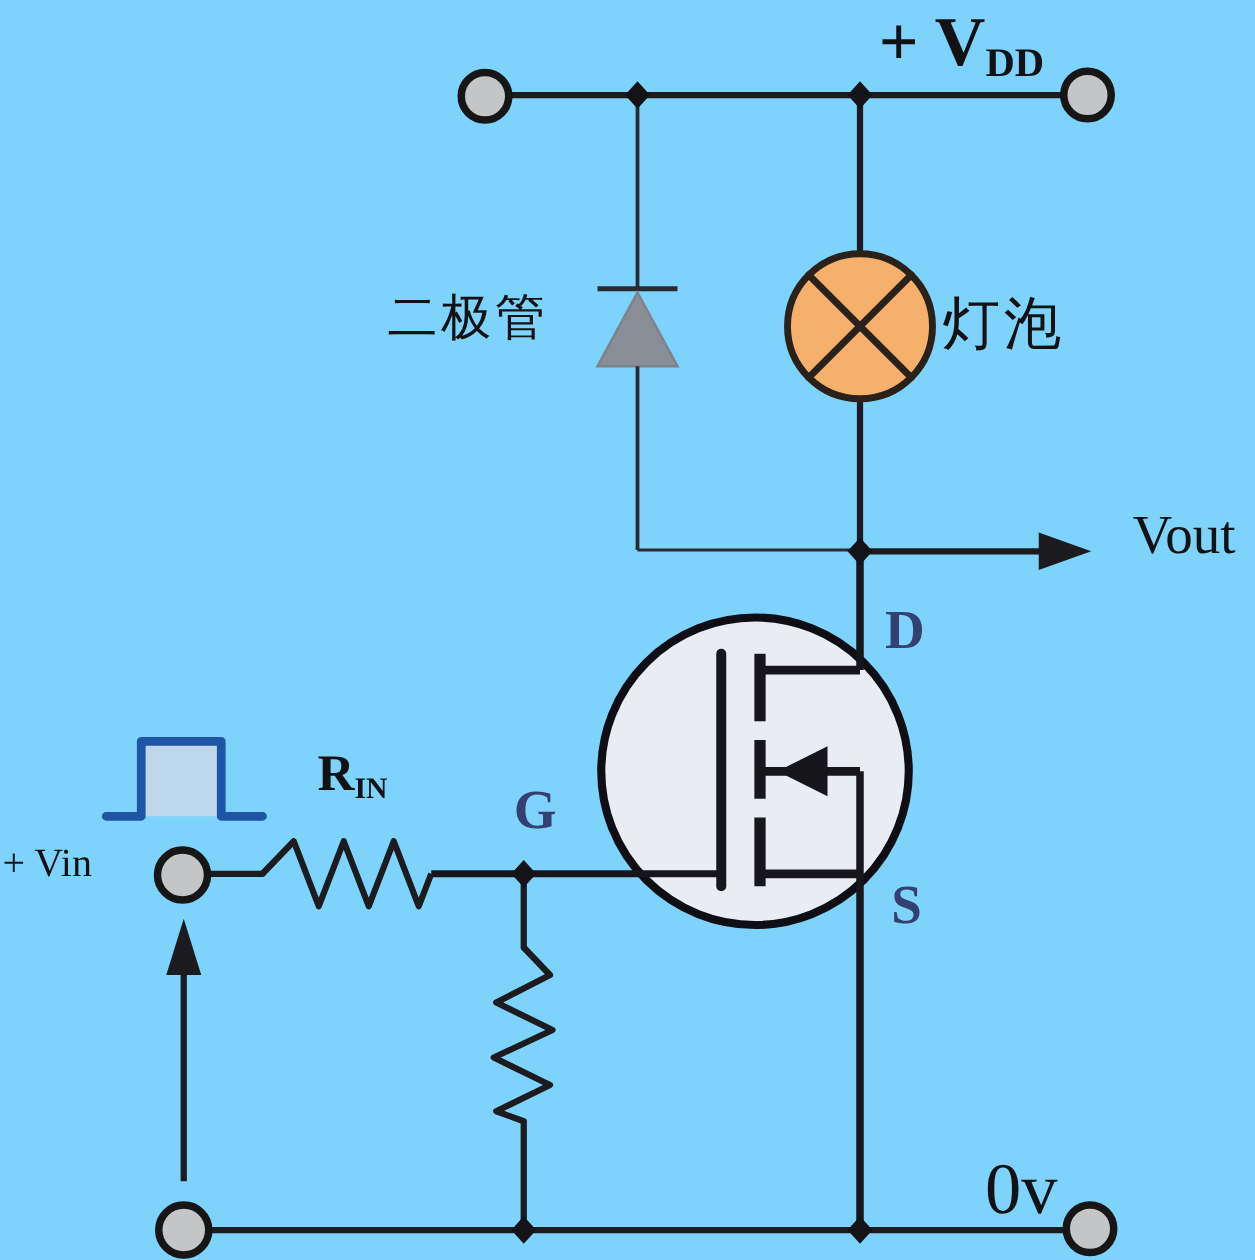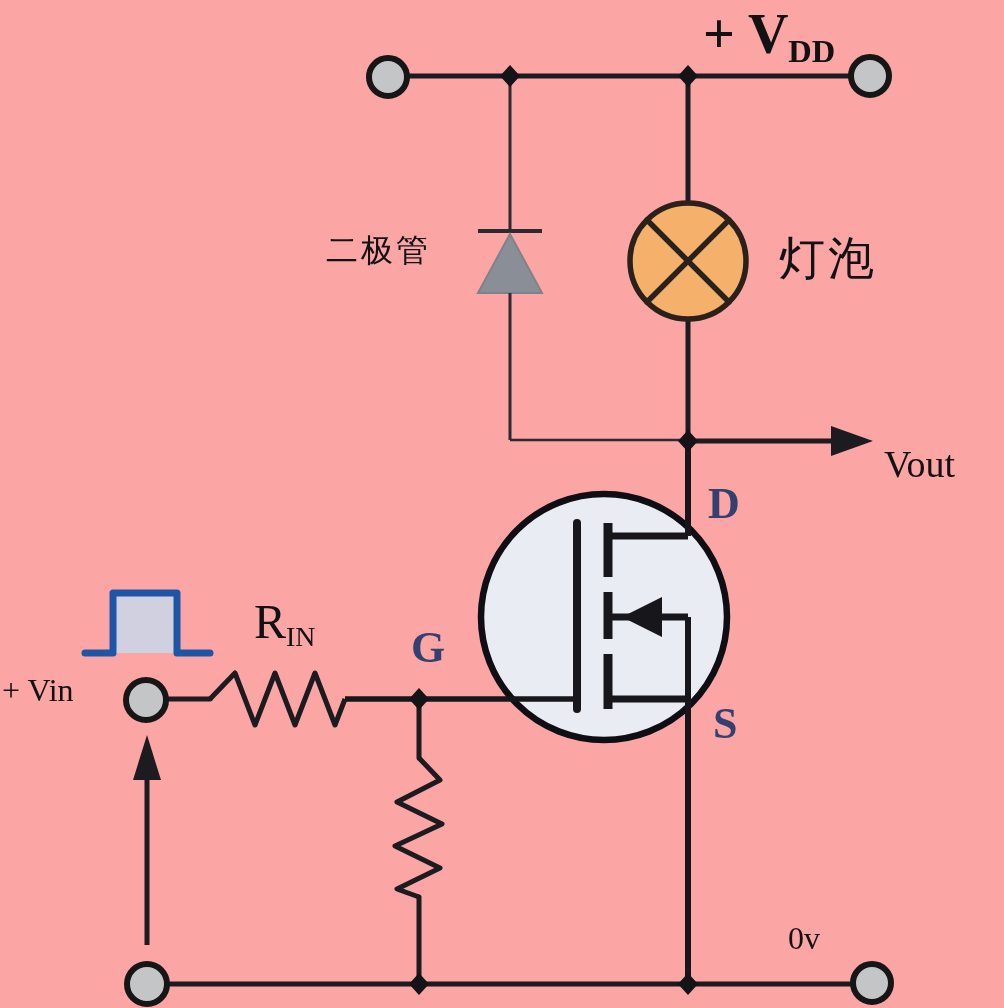--- a/index.html
+++ b/index.html
@@ -1,19 +1,19 @@
 <!DOCTYPE html>
 <html><head>
 <meta charset="utf-8">
 <style>
   html,body{margin:0;padding:0;}
   .stage{
     position:relative;
     width:1004px;height:1008px;
-    background:#fca5a5;
+    background:#7dd3fc;
     overflow:hidden;
     font-family:"Liberation Serif","DejaVu Serif",serif;
   }
   .stage svg{position:absolute;left:0;top:0;}
   .lbl{
     position:absolute;
     color:#121214;
     line-height:1;
     white-space:nowrap;
     font-family:"Liberation Serif","DejaVu Serif",serif;
@@ -106,32 +106,32 @@
       <circle cx="388" cy="77" r="19" fill="#C4C5C7"></circle>
       <circle cx="870" cy="76" r="19" fill="#C4C5C7"></circle>
       <circle cx="146" cy="700" r="20" fill="#C4C5C7"></circle>
       <circle cx="147" cy="984" r="20" fill="#C4C5C7"></circle>
       <circle cx="872" cy="983" r="19" fill="#C4C5C7"></circle>
     </g>
   </svg>
 
   <div class="lbl bold" style="left:703px;top:6px;font-size:56px;"><span>+ V</span><sub>DD</sub></div>
 
-  <div class="lbl cn" style="left:326px;top:234px;font-size:32px;">二极管</div>
+  <div class="lbl cn" style="left:310px;top:234px;font-size:40px;">二极管</div>
 
-  <div class="lbl cn" style="left:754px;top:236px;font-size:46px;margin-left:25px;">灯泡</div>
+  <div class="lbl cn" style="left:754px;top:236px;font-size:46px;">灯泡</div>
 
-  <div class="lbl" style="left:884px;top:406px;font-size:38px;margin-top:39px;">Vout</div>
+  <div class="lbl" style="left:906px;top:406px;font-size:44px;">Vout</div>
 
   <div class="lbl navy" style="left:708px;top:482px;font-size:44px;">D</div>
 
   <div class="lbl navy" style="left:411px;top:626px;font-size:44px;">G</div>
 
   <div class="lbl navy" style="left:713px;top:702px;font-size:44px;">S</div>
 
-  <div class="lbl" style="left:254px;top:598px;font-size:48px;"><span>R</span><sub>IN</sub></div>
+  <div class="lbl" style="left:254px;top:598px;font-size:41px;font-weight:bold;"><span>R</span><sub>IN</sub></div>
 
 
   <div class="lbl" style="left:2px;top:674px;font-size:32px;">+ Vin</div>
 
-  <div class="lbl" style="left:788px;top:922px;font-size:32px;">0v</div>
+  <div class="lbl" style="left:788px;top:922px;font-size:58px;">0v</div>
 
 </div>
 
 </body></html>

